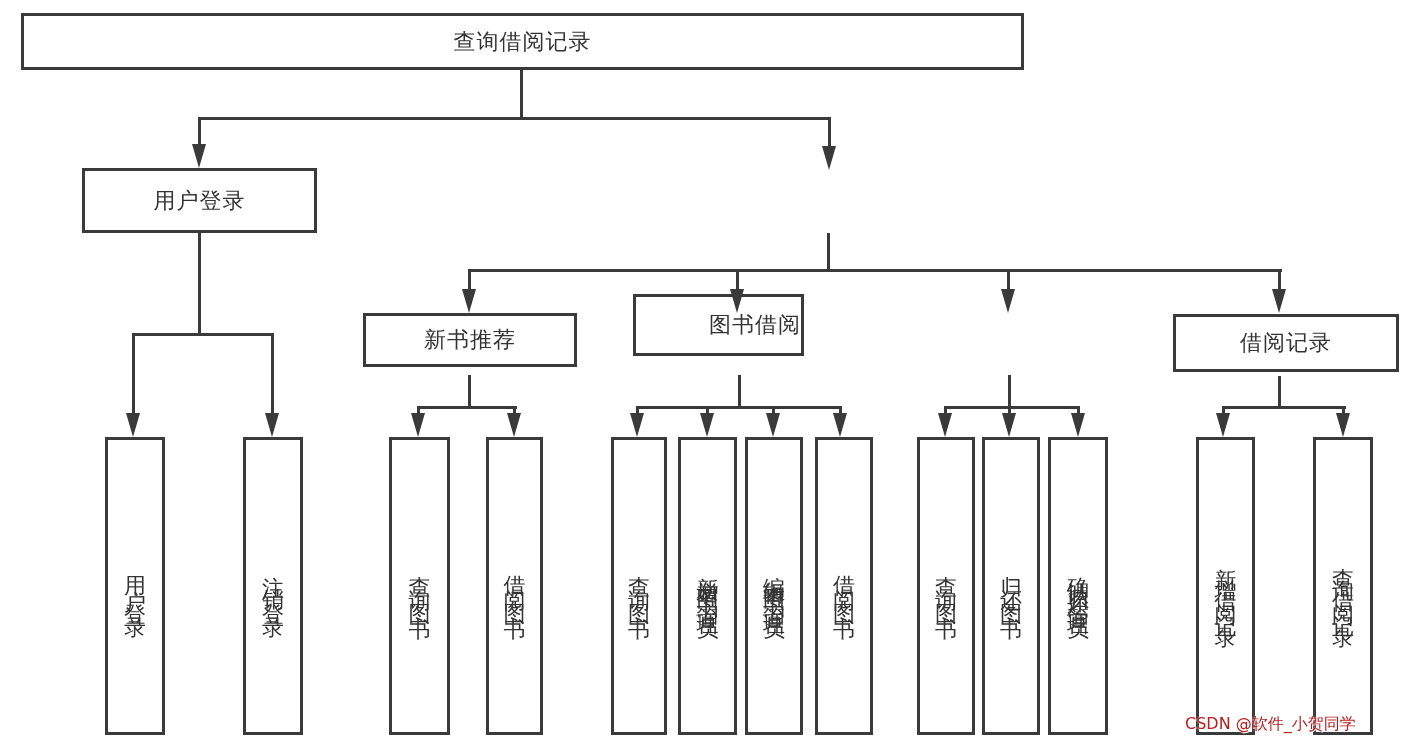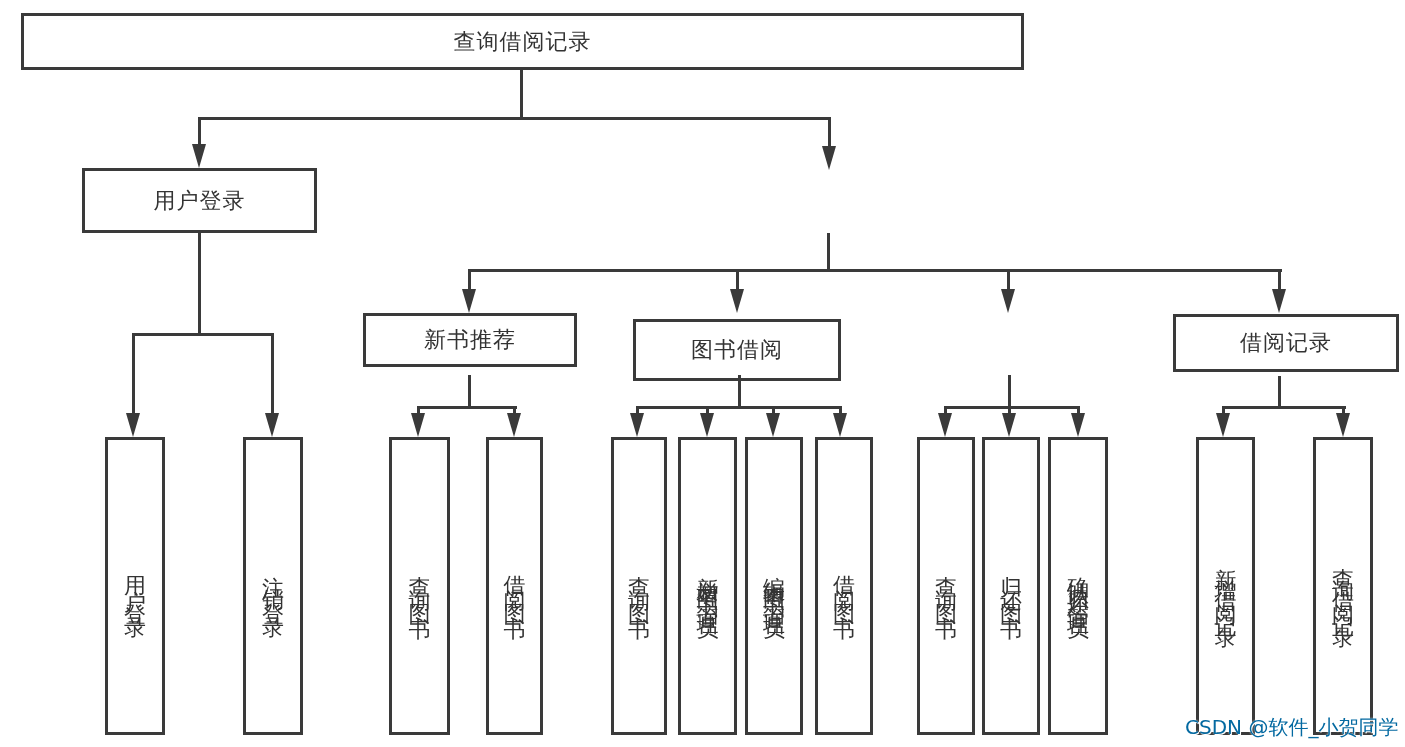--- a/index.html
+++ b/index.html
@@ -18,41 +18,41 @@
   }
   .ls-med{letter-spacing:12px;}
   .ls-tight{letter-spacing:6px;}
   .line{position:absolute;background:#3a3a3a;}
   .arrow{
     position:absolute;width:0;height:0;
     border-left:7px solid transparent;border-right:7px solid transparent;
     border-top:24px solid #3a3a3a;
   }
   .watermark{
-    position:absolute;left:1185px;top:714px;font-size:20px;color:#0369a1;
+    position:absolute;left:1185px;top:714px;font-size:16px;color:#b91c1c;
     text-shadow:0 0 2px #ffffff,1px 1px 0 #ffffff;white-space:nowrap;z-index:10;
   }
 </style>
 </head>
 <body>
 
 <div id="stage">
 
   <div class="box" style="left:21px;top:13px;width:1003px;height:57px;">
     <span class="hlabel">查询借阅记录</span>
   </div>
 
   <div class="box" style="left:82px;top:168px;width:235px;height:65px;">
     <span class="hlabel">用户登录</span>
   </div>
 
   <div class="box" style="left:363px;top:313px;width:214px;height:54px;text-align:center;">
     <span class="hlabel">新书推荐</span>
   </div>
-  <div class="box" style="left:633px;top:319px;width:208px;height:62px;">
+  <div class="box" style="left:633px;top:294px;width:171px;height:62px;justify-content:flex-end;">
     <span class="hlabel">图书借阅</span>
   </div>
   <div class="box" style="left:1173px;top:314px;width:226px;height:58px;">
     <span class="hlabel">借阅记录</span>
   </div>
 
   <div class="box" style="left:105px;top:437px;width:60px;height:298px;">
     <span class="vlabel">用户登录</span>
   </div>
   <div class="box" style="left:243px;top:437px;width:60px;height:298px;">

